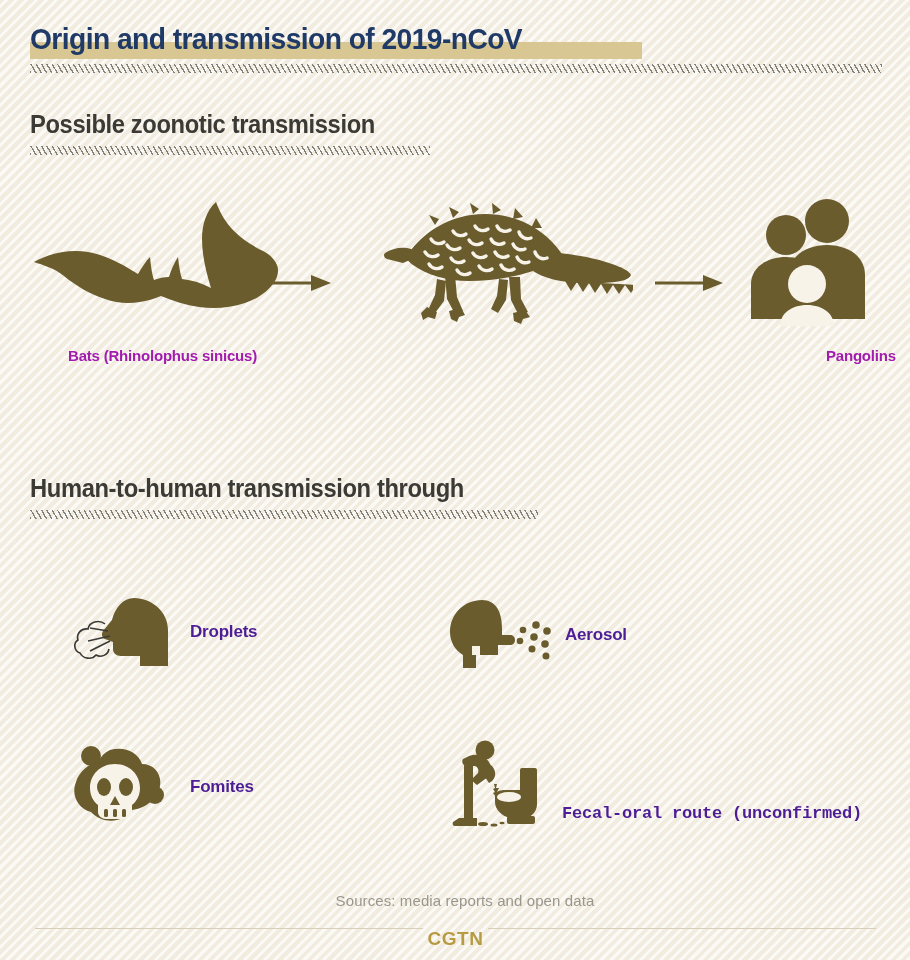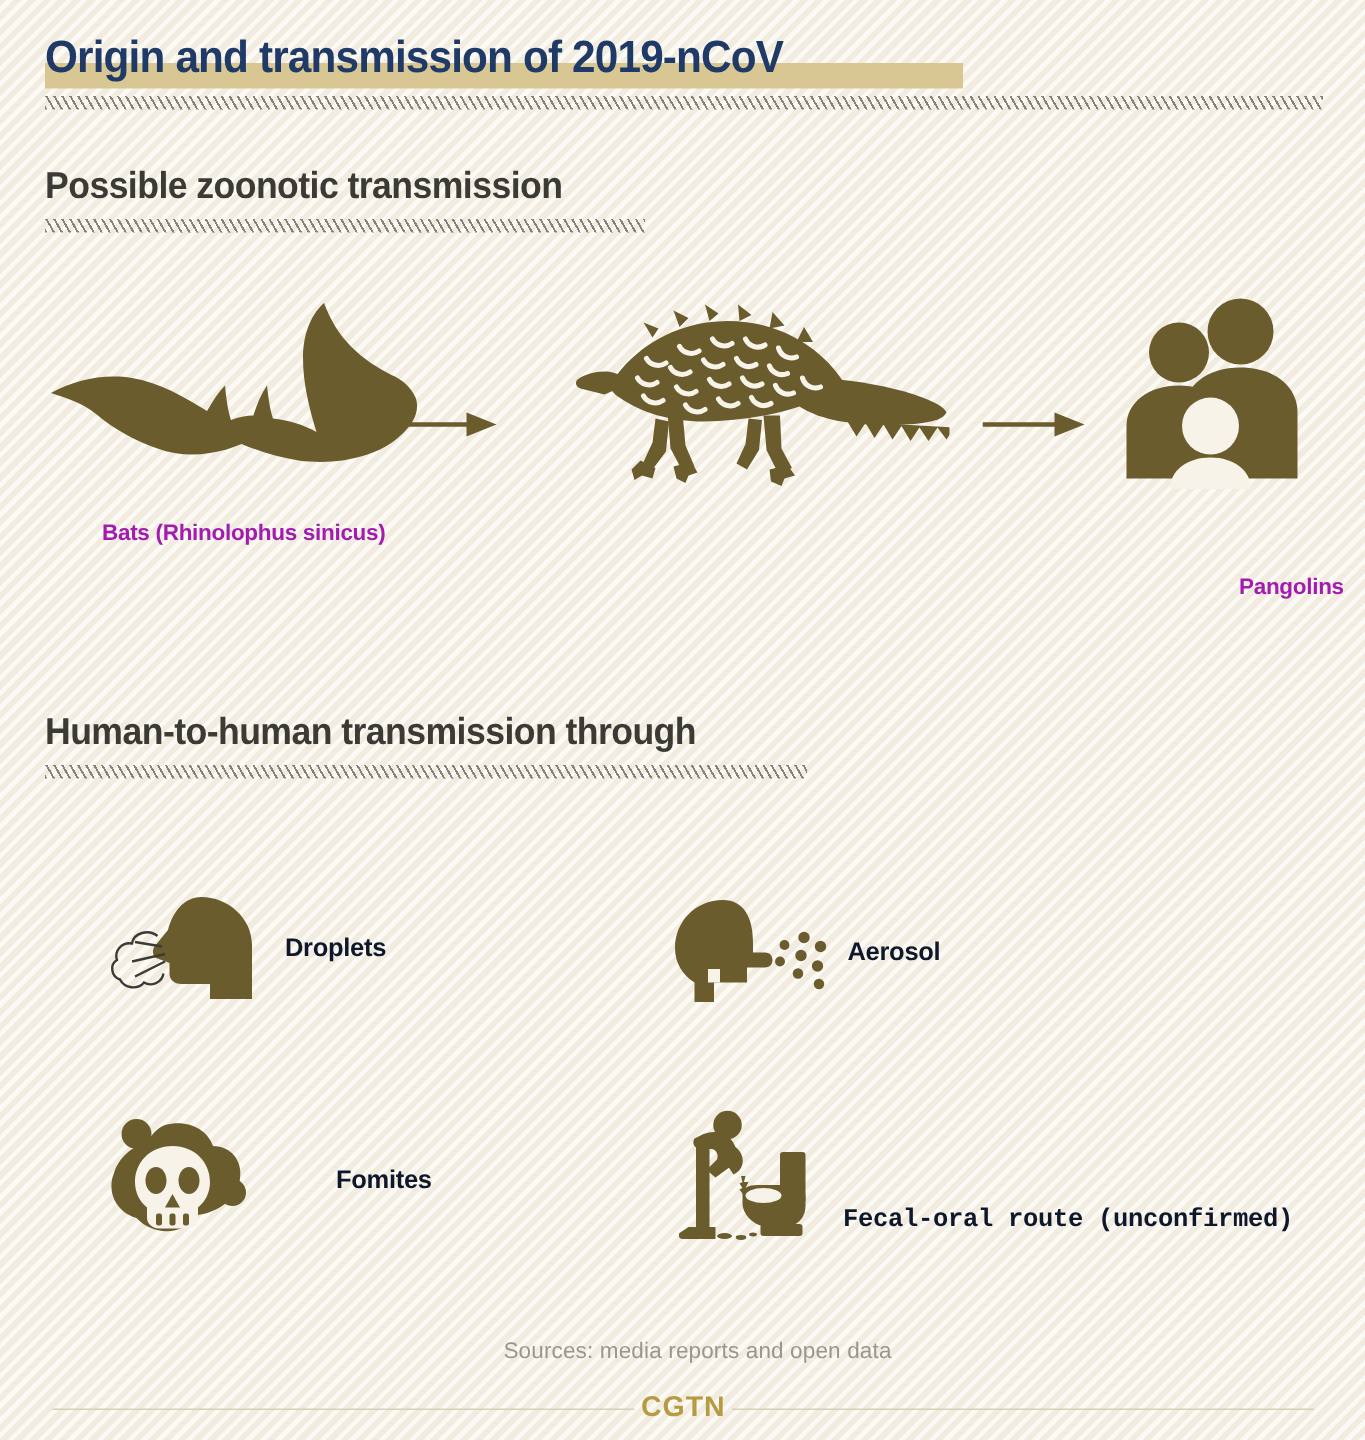--- a/index.html
+++ b/index.html
@@ -103,63 +103,62 @@
     font-weight: bold;
     color: #a21caf;
     white-space: nowrap;
     letter-spacing: -0.2px;
   }
   .bat-box   { left: 30px;  top: 0; width: 255px; height: 145px; }
   .pang-box  { left: 383px; top: 0; width: 250px; height: 145px; }
   .hum-box   { left: 745px; top: 0; width: 135px; height: 145px; }
 
   .lbl-bats  { left: 38px;  }
-  .lbl-pang  { left: 443px; margin-top: 36px; }
+  .lbl-pang  { left: 443px; }
 
   .arrow { position: absolute; top: 272px; }
   .arrow-1 { left: 293px; }
   .arrow-2 { left: 655px; }
 
   
   .tg-item { position: absolute; }
   .tg-label {
     position: absolute;
     font-size: 17px;
     font-weight: bold;
-    color: #0f172a;
+    color: #4c1d95;
     white-space: nowrap;
     letter-spacing: -0.2px;
   }
   .tg-1-icon { left: 72px;  top: 596px; }
   .tg-1-lbl  { left: 190px; top: 622px; }
   .tg-2-icon { left: 450px; top: 598px; }
   .tg-2-lbl  { left: 565px; top: 625px; }
   .tg-3-icon { left: 70px;  top: 742px; }
-  .tg-3-lbl  { left: 190px; top: 777px; margin-left: 34px; }
+  .tg-3-lbl  { left: 190px; top: 777px; }
   .tg-4-icon { left: 447px; top: 740px; }
   .tg-4-lbl  { left: 562px; top: 804px; font-family: Liberation Mono, monospace; }
 
   
   .src-text {
     position: absolute;
     left: 0; right: 0;
     top: 892px;
     text-align: center;
     font-size: 15px;
     color: #9a968c;
     letter-spacing: 0.1px;
     margin-left: 20px;
   }
   .footer-row {
     position: absolute;
     left: 35px;
     right: 34px;
     top: 928px;
     display: flex;
-    align-items: center;
     gap: 4px;
   }
   .footer-line {
     flex: 1 1 auto;
     height: 1px;
     background: #d8cfbb;
   }
   .cgtn {
     font-size: 19px;
     font-weight: bold;

